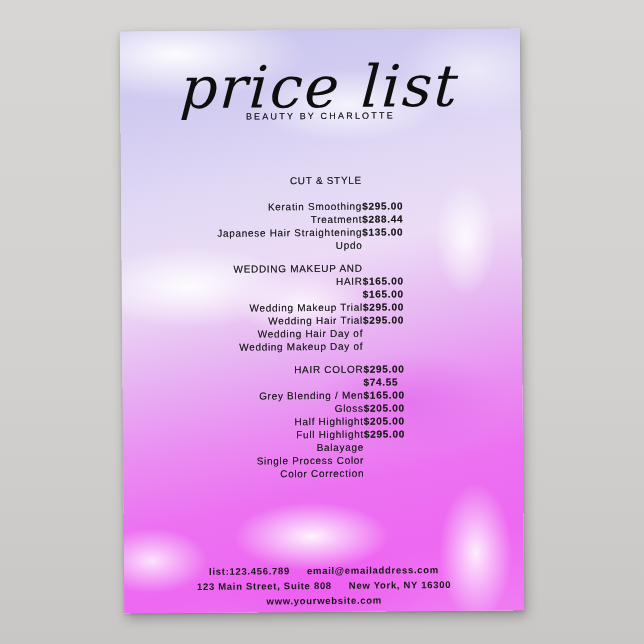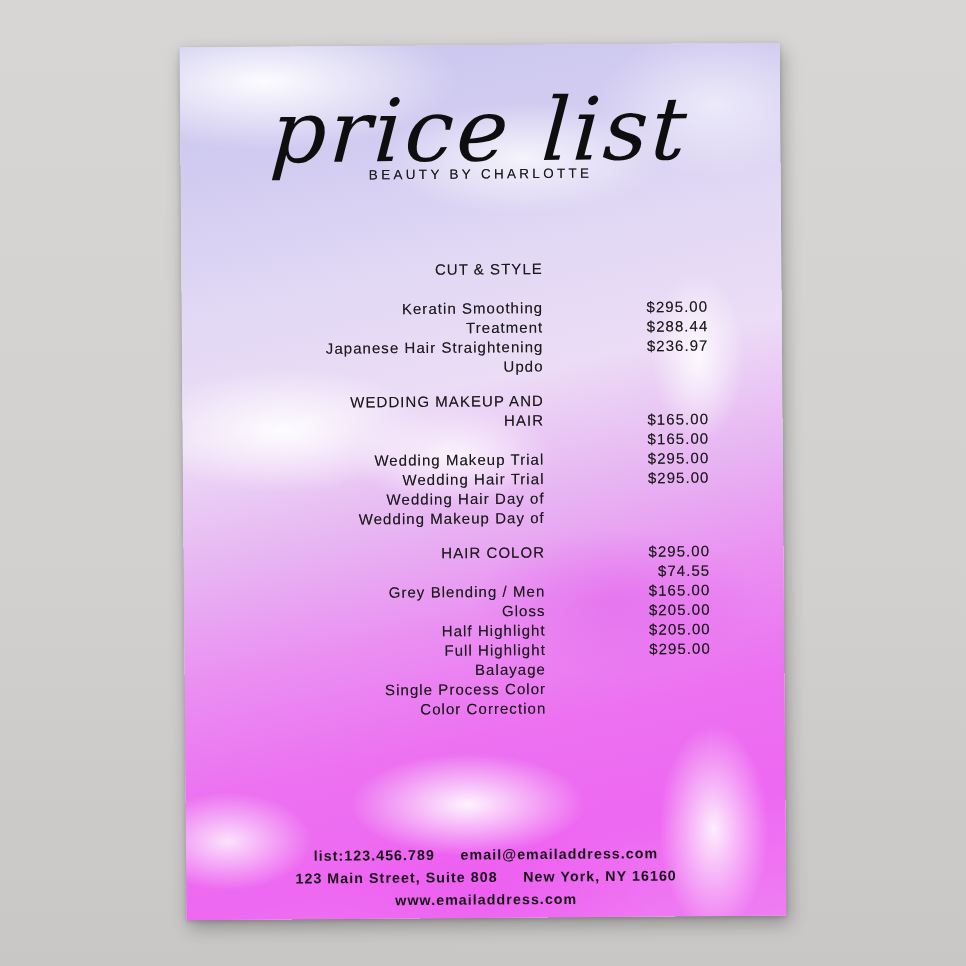--- a/index.html
+++ b/index.html
@@ -54,21 +54,21 @@
   .price-table {
     position: absolute; top: 144px; left: 0;
     width: 351px;
     font-size: 10px; letter-spacing: .7px;
     color: #1b1b1b;
     text-shadow: 0 0 .4px rgba(0,0,0,.5);
   }
   .section:not(:first-child) { margin-top: 10px; }
   .row { display: flex; height: 13px; line-height: 13px; }
   .cl { width: 241px; text-align: right; white-space: nowrap; }
-  .cr { width: 110px; text-align: right; white-space: nowrap; }
+  .cr { width: 110px; text-align: left; white-space: nowrap; font-weight: bold; }
 
   .footer {
     position: absolute; top: 533px; left: 0; right: 0;
     text-align: center;
     font-size: 9.5px; font-weight: bold; letter-spacing: .7px;
     line-height: 15px;
     color: #161616;
   }
   .footer .gap { display: inline-block; width: 17px; }
 </style>
@@ -94,21 +94,21 @@
         <div class="row">
           <span class="cl">Keratin Smoothing</span>
           <span class="cr">$295.00</span>
         </div>
         <div class="row">
           <span class="cl">Treatment</span>
           <span class="cr">$288.44</span>
         </div>
         <div class="row">
           <span class="cl">Japanese Hair Straightening</span>
-          <span class="cr">$236.97</span>
+          <span class="cr">$135.00</span>
         </div>
         <div class="row">
           <span class="cl">Updo</span>
           <span class="cr"></span>
         </div>
       </div>
       <div class="section">
         <div class="row">
           <span class="cl">WEDDING MAKEUP AND</span>
           <span class="cr"></span>
@@ -176,20 +176,20 @@
           <span class="cr"></span>
         </div>
       </div>
     </div>
 
   <div class="footer">
     <div>
       <span>list:123.456.789</span><span class="gap"></span><span>email@emailaddress.com</span>
     </div>
     <div>
-      <span>123 Main Street, Suite 808</span><span class="gap"></span><span>New York, NY 16160</span>
+      <span>123 Main Street, Suite 808</span><span class="gap"></span><span>New York, NY 16300</span>
     </div>
     <div>
-      <span>www.emailaddress.com</span>
+      <span>www.yourwebsite.com</span>
     </div>
   </div>
 
 </div>
 
 </body></html>

